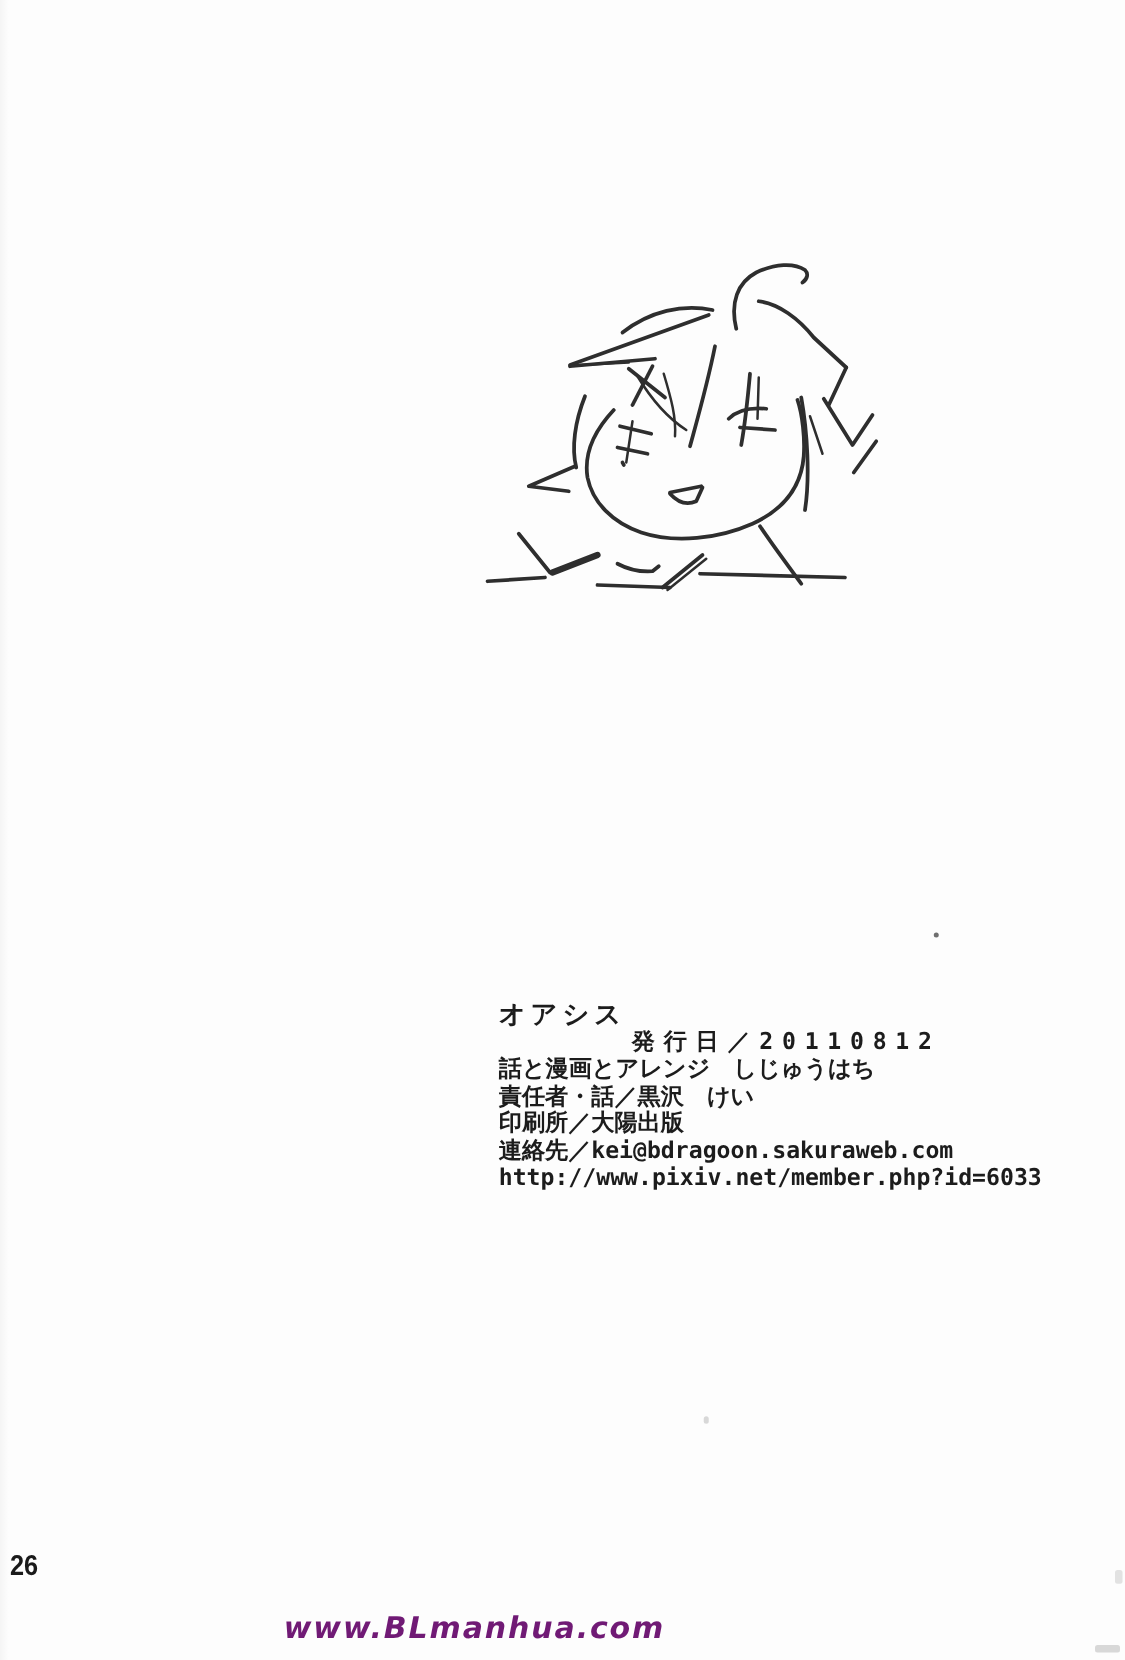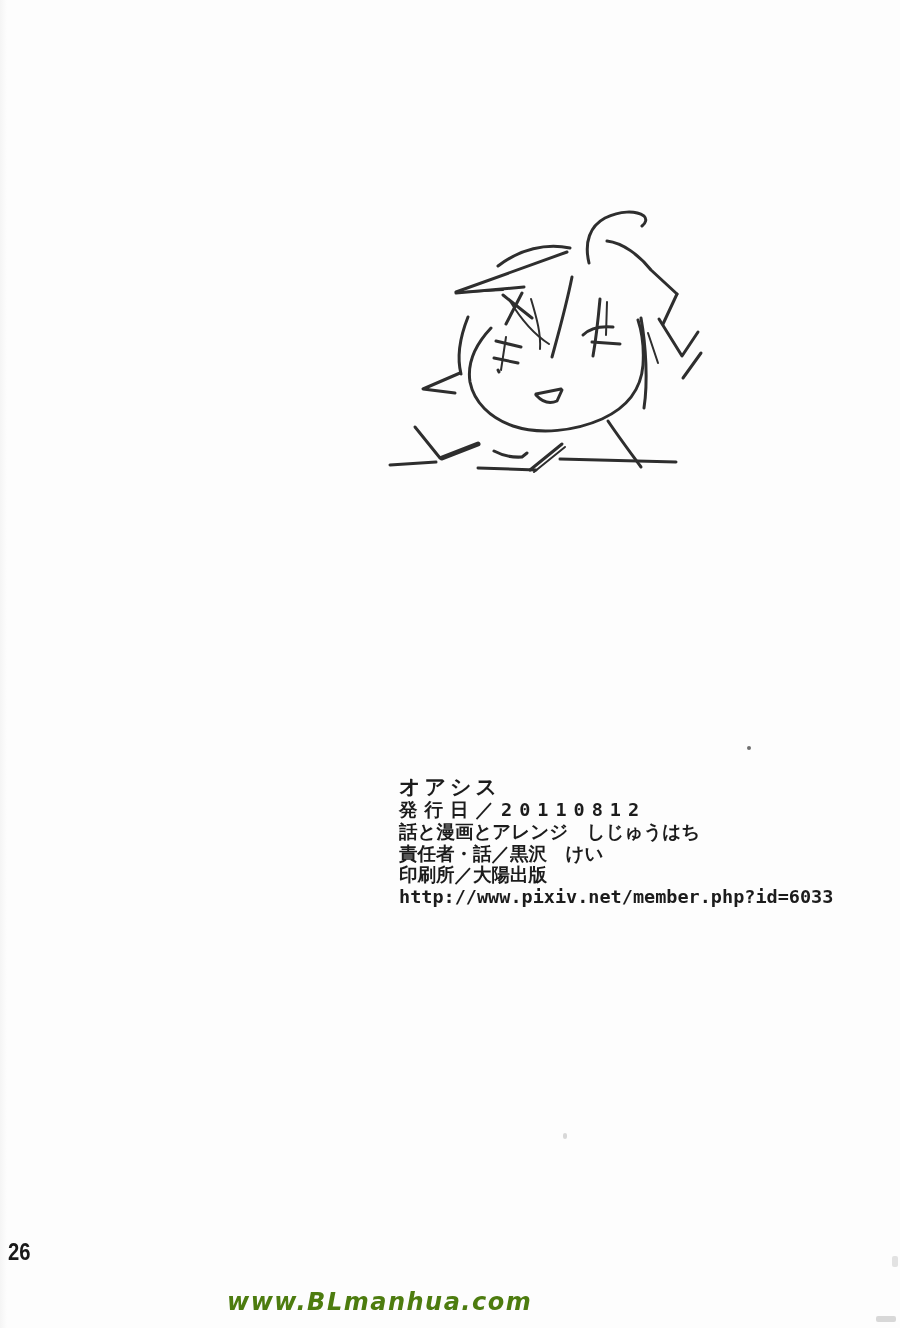--- a/index.html
+++ b/index.html
@@ -33,37 +33,37 @@
 
   
   .handwriting{
     position:absolute;left:52px;top:464px;width:480px;
     font-size:34px;line-height:48px;letter-spacing:4px;
     color:#2b2b2b;white-space:nowrap;
   }
 
   
   .colophon{
-    position:absolute;left:399px;top:776px;width:460px;
+    position:absolute;left:399px;top:800px;width:460px;
     font-family:"DejaVu Sans Mono","DejaVu Sans",monospace;
     font-weight:700;color:#1c1c1c;white-space:nowrap;
   }
   .colophon .title{font-size:21px;line-height:23px;letter-spacing:4px;}
   .colophon .line{font-size:18.5px;line-height:21.8px;}
-  .colophon .line.date{letter-spacing:7px;}
+  .colophon .line.date{letter-spacing:7px;text-align:center;}
 
   .page-number{
     position:absolute;left:8px;top:1239px;
     font-family:"Liberation Sans",sans-serif;font-weight:700;font-size:23px;
     color:#1a1a1a;transform:scaleX(.88);transform-origin:left center;
   }
   .watermark{
     position:absolute;left:227px;top:1288px;
     font-family:"DejaVu Sans",sans-serif;font-weight:700;font-style:italic;
-    font-size:24px;letter-spacing:1.5px;color:#4d7c0f;
+    font-size:24px;letter-spacing:1.5px;color:#701a75;
   }
 </style>
 </head>
 <body>
 
 <div class="page">
   <div class="edge-strip"></div>
 
   <svg class="sketch" viewBox="0 0 420 330" aria-hidden="true">
 
@@ -117,20 +117,21 @@
     <path class="thin" d="M 174,312 L 205,287"></path>
   </svg>
 
 
   <div class="colophon">
     <div class="title">オアシス</div>
     <div class="line date">発行日／20110812</div>
     <div class="line">話と漫画とアレンジ　しじゅうはち</div>
     <div class="line">責任者・話／黒沢　けい</div>
     <div class="line">印刷所／大陽出版</div>
+    <div class="line">連絡先／kei@bdragoon.sakuraweb.com</div>
     <div class="line">http://www.pixiv.net/member.php?id=6033</div>
   </div>
 
   <div class="page-number">26</div>
   <div class="watermark">www.BLmanhua.com</div>
 
   <div class="artifact a1"></div>
   <div class="artifact a2"></div>
   <div class="artifact a3"></div>
   <div class="artifact a4"></div>

